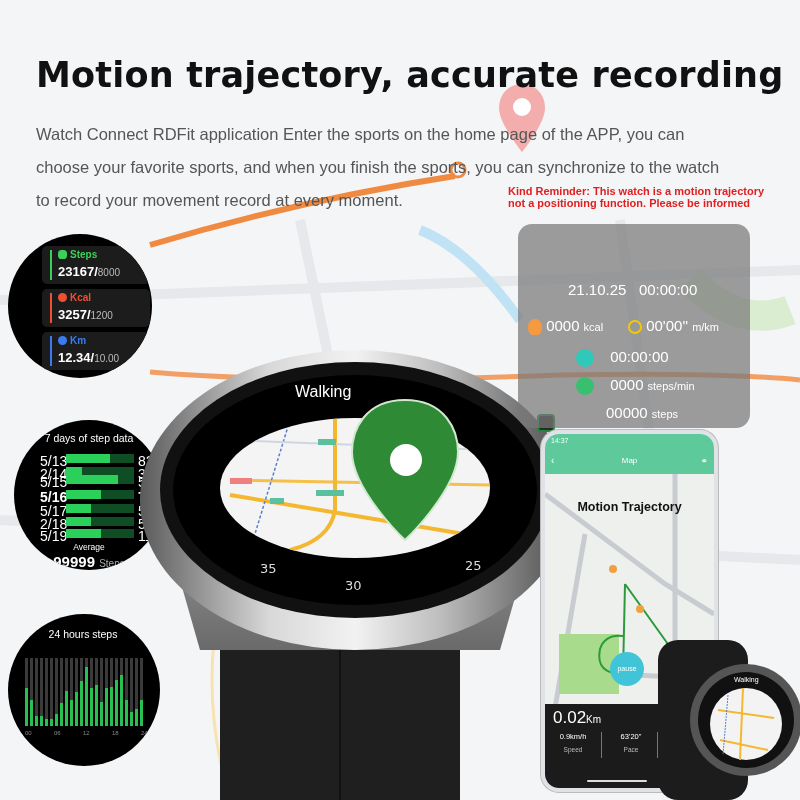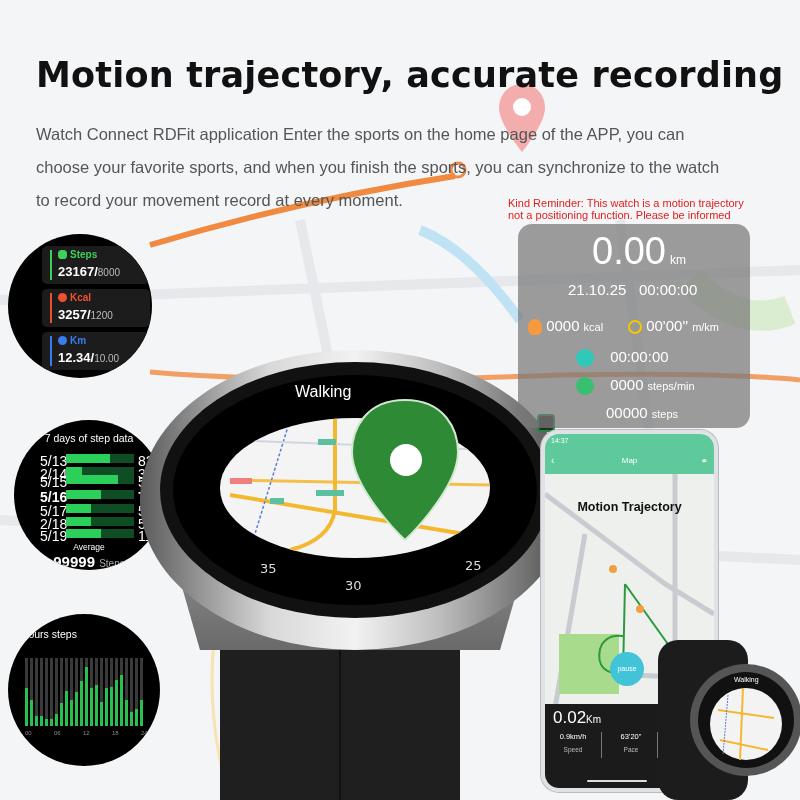--- a/index.html
+++ b/index.html
@@ -6,21 +6,21 @@
   html, body { width: 800px; height: 800px; overflow: hidden; background: #f4f5f7; }
   body { position: relative; font-family: "Liberation Sans", sans-serif; color: #222; }
 
   
   .bg-map { position: absolute; inset: 0; overflow: hidden; }
   .bg-map svg { position: absolute; inset: 0; }
 
   
   .title { position: absolute; left: 36px; top: 55px; font-size: 35px; font-weight: 700; color: #111; letter-spacing: 0.2px; font-family: "DejaVu Sans", sans-serif; }
   .desc { position: absolute; left: 36px; top: 118px; width: 690px; font-size: 16.5px; line-height: 33px; color: #555; }
-  .reminder { position: absolute; left: 508px; top: 185px; font-size: 11px; line-height: 12px; font-weight: 400; color: #e02020; margin-top: 12px; }
+  .reminder { position: absolute; left: 508px; top: 185px; font-size: 11px; line-height: 12px; font-weight: 700; color: #e02020; }
 
   .pin-red { position: absolute; left: 497px; top: 82px; width: 50px; height: 72px; }
 
   
   .round { position: absolute; background: #000; border-radius: 50%; color: #fff; overflow: hidden; }
 
   .r1 { left: 8px; top: 234px; width: 144px; height: 144px; }
   .stat-card { position: absolute; left: 34px; width: 108px; height: 38px; background: #1c1c1c; border-radius: 5px; }
   .stat-card .bar { position: absolute; left: 8px; top: 4px; width: 2px; height: 30px; }
   .stat-card .lbl { position: absolute; left: 16px; top: 3px; font-size: 10px; font-weight: 700; }
@@ -33,21 +33,21 @@
   .step-row { position: absolute; left: 14px; width: 128px; height: 11px; font-size: 14px; }
   .step-row .d { position: absolute; left: 12px; top: 0; }
   .step-row .track { position: absolute; left: 38px; top: 1px; width: 68px; height: 9px; background: #0f4d24; }
   .step-row .fill { position: absolute; left: 0; top: 0; height: 9px; background: #2bd05a; }
   .step-row .n { position: absolute; left: 110px; top: 0; }
   .r2 .avg { position: absolute; left: 0; right: 0; top: 122px; text-align: center; font-size: 8.5px; }
   .r2 .avgv { position: absolute; left: 0; right: 0; top: 133px; text-align: center; font-size: 15px; font-weight: 700; }
   .r2 .avgv small { font-size: 10px; font-weight: 400; color: #aaa; }
 
   .r3 { left: 8px; top: 614px; width: 152px; height: 152px; }
-  .r3 .hdr { position: absolute; left: 0; right: 2px; top: 14px; font-size: 10.5px; }
+  .r3 .hdr { position: absolute; left: 0; right: 2px; top: 14px; text-align: center; font-size: 10.5px; }
   .bars24 { position: absolute; left: 17px; top: 44px; width: 118px; height: 68px; display: flex; gap: 1.5px; align-items: flex-end; }
   .bars24 .col { flex: 1; height: 100%; background: #3a3a3a; position: relative; }
   .bars24 .col i { position: absolute; left: 0; right: 0; bottom: 0; background: #28c150; }
   .r3 .axis { position: absolute; left: 17px; top: 116px; width: 122px; font-size: 6px; color: #888; }
   .r3 .axis span { position: absolute; }
 
   
   .watch { position: absolute; left: 140px; top: 340px; width: 420px; height: 460px; }
 
   
@@ -309,21 +309,20 @@
   </g>
   <path d="M265 60 C225 60 212 90 212 112 C212 150 265 200 265 200 C265 200 318 150 318 112 C318 90 305 60 265 60 Z" fill="#2e8a34" stroke="#cfe8cf" stroke-width="2"></path>
   <circle cx="266" cy="120" r="16" fill="#fff"></circle>
   <text x="120" y="233" fill="#ddd" font-size="13" font-family="DejaVu Sans, sans-serif">35</text>
   <text x="205" y="250" fill="#ddd" font-size="13" font-family="DejaVu Sans, sans-serif">30</text>
   <text x="325" y="230" fill="#ddd" font-size="13" font-family="DejaVu Sans, sans-serif">25</text>
   <rect x="398" y="75" width="16" height="16" rx="3" fill="#2a2a2a" stroke="#1f8a3a" stroke-width="2"></rect>
 </svg>
 
 <div class="overlay">
-  <div class="ov-km"><span>0.00</span><small>km</small></div>
   <div class="ov-date"><span>21.10.25</span>&nbsp;&nbsp;&nbsp;<span>00:00:00</span></div>
   <div class="ov-row" style="left:10px;top:93px">
     <span class="dot" style="width:14px;height:16px;background:#f59a40;border-radius:50% 50% 40% 40%"></span>
     <span>0000</span><small>kcal</small>
   </div>
   <div class="ov-row" style="left:110px;top:93px">
     <span class="dot" style="width:14px;height:14px;border:2px solid #f4c800"></span>
     <span>00'00''</span><small>m/km</small>
   </div>
   <div class="ov-row" style="left:58px;top:124px">

